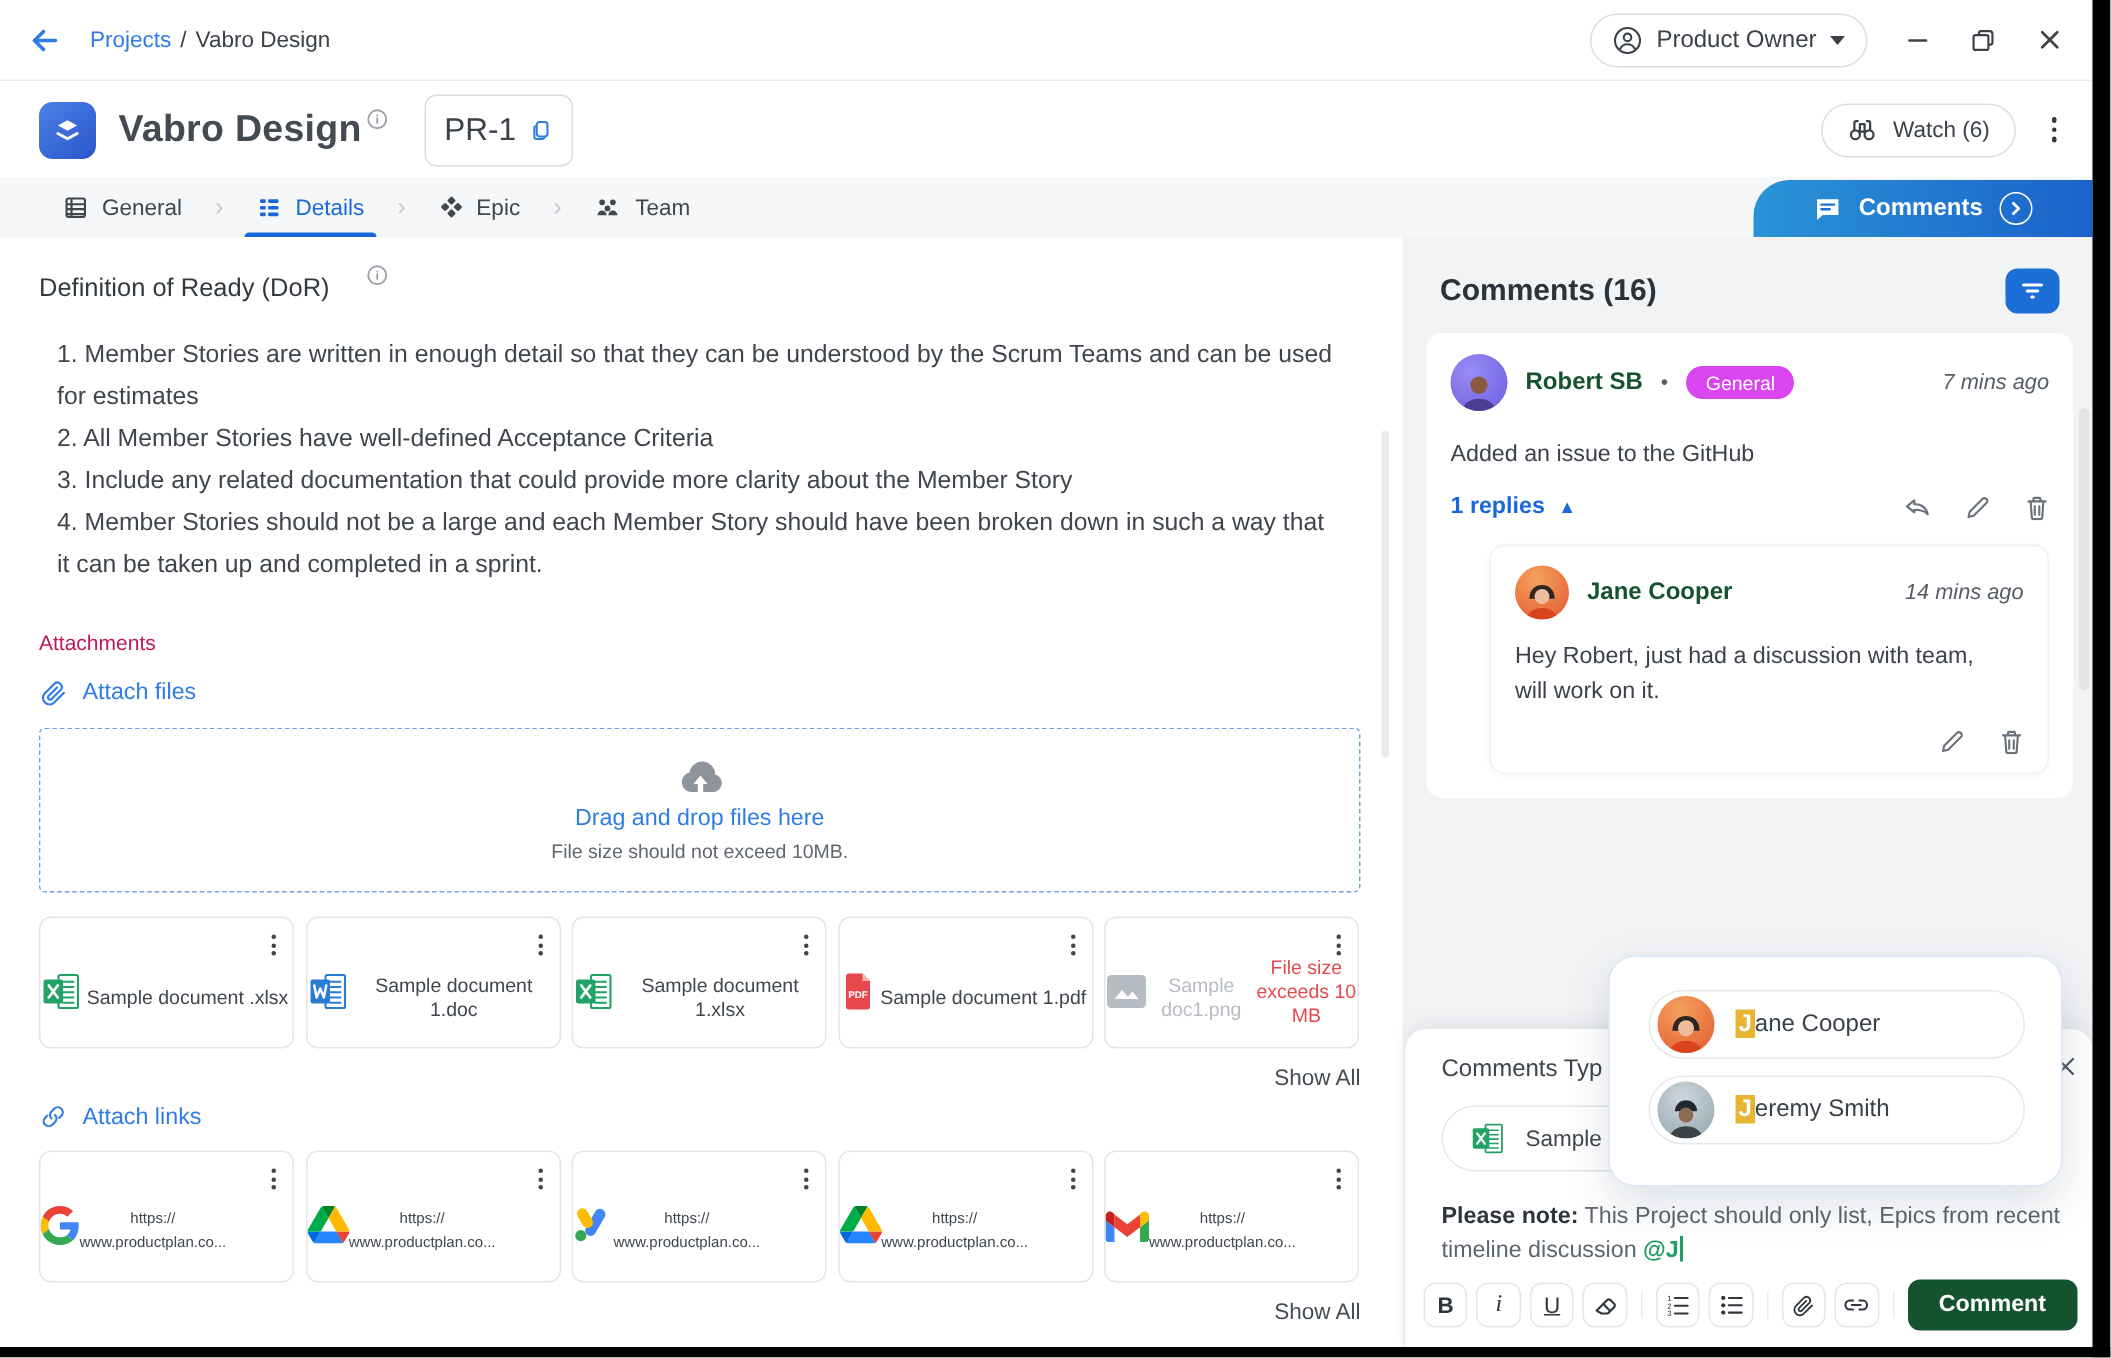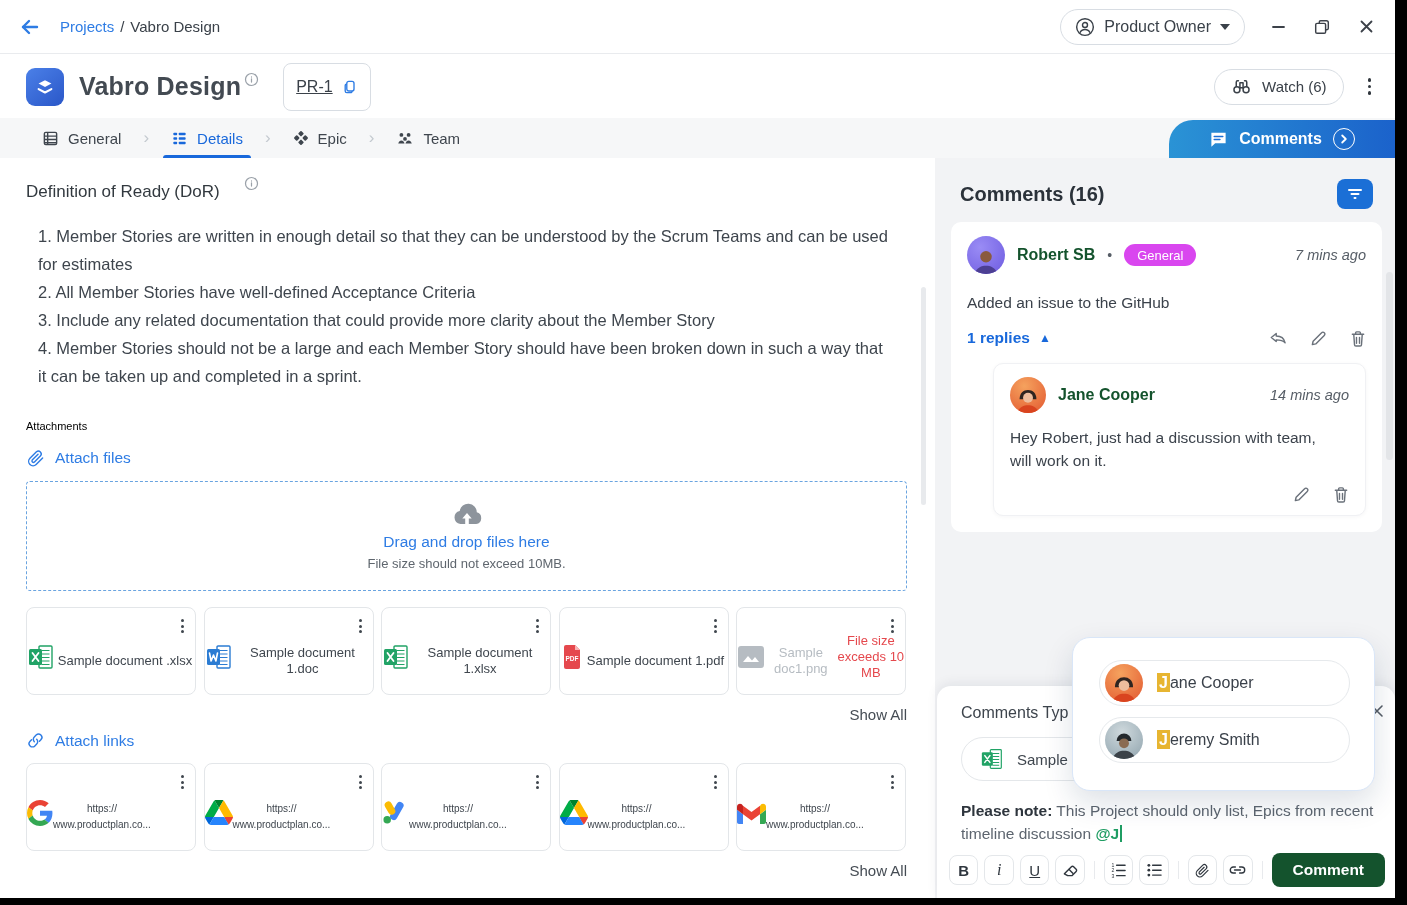--- a/index.html
+++ b/index.html
@@ -42,21 +42,21 @@
   }
   .logo {
     width:38px; height:38px; border-radius:9px;
     background:linear-gradient(140deg,#4b80e8,#2a57c8);
     display:flex; align-items:center; justify-content:center;
   }
   .proj-title { margin-left:15px; font-size:25px; font-weight:700; color:#434a52; letter-spacing:.2px; }
   .title-info { margin:-14px 0 0 3px; }
   .key-badge {
     margin-left:24px; height:48px; padding:0 12px; border:1px solid #d8dde3; border-radius:8px;
-    display:flex; align-items:center; gap:9px; font-size:16px; color:#3a4149; cursor:pointer; background:#fff;text-decoration:underline;
+    display:flex; align-items:center; gap:9px; font-size:21px; color:#3a4149; cursor:pointer; background:#fff;
   }
   .header-right { margin-left:auto; display:flex; align-items:center; gap:20px; }
   .watch-pill {
     display:flex; align-items:center; gap:10px; height:36px; padding:0 16px;
     border:1px solid #d8dde3; border-radius:18px; font-size:15px; color:#3a4149; cursor:pointer; background:#fff;
   }
   .kebab { color:#30363d; font-size:17px; line-height:5px; letter-spacing:0; cursor:pointer;
            display:flex; flex-direction:column; gap:3px; align-items:center; padding:4px; }
   .kebab i { width:3.5px; height:3.5px; border-radius:50%; background:#30363d; }
 
@@ -79,21 +79,21 @@
   .circ-chev { width:22px; height:22px; border:1.8px solid #fff; border-radius:50%; display:flex; align-items:center; justify-content:center; }
 
   
   .main { position:absolute; left:0; top:158px; width:935px; bottom:7px; background:#fff; padding:0 28px 0 26px; }
   .dor-row { margin-top:24px; display:flex; align-items:flex-start; gap:24px; }
   .dor-title { font-size:17px; color:#32393f; }
   .dor-list { margin-top:20px; padding-left:12px; width:866px; }
   .dor-item { font-size:16.5px; line-height:28px; color:#3e454d; }
   .main-scrollbar { position:absolute; left:921px; top:287px; width:5px; height:218px; background:#e8eaed; border-radius:3px; }
 
-  .attach-title { margin-top:30px; font-size:11px; color:#000000; font-weight:500; }
+  .attach-title { margin-top:30px; font-size:14px; color:#be185d; font-weight:500; }
   .attach-action { margin-top:16px; display:flex; align-items:center; gap:10px; color:#2e7ce4; font-size:15.5px; cursor:pointer; width:max-content; }
 
   .dropzone {
     margin-top:14px; width:881px; height:110px; border:1.5px dashed #6aa4e0; border-radius:4px;
     display:flex; flex-direction:column; align-items:center; justify-content:center; gap:5px; cursor:pointer;
   }
   .dz-title { color:#2e7ce4; font-size:15.5px; font-weight:500; }
   .dz-sub { color:#5f666e; font-size:13px; }
 
   .cards-row { margin-top:16px; display:flex; gap:7.5px; width:885px; }

